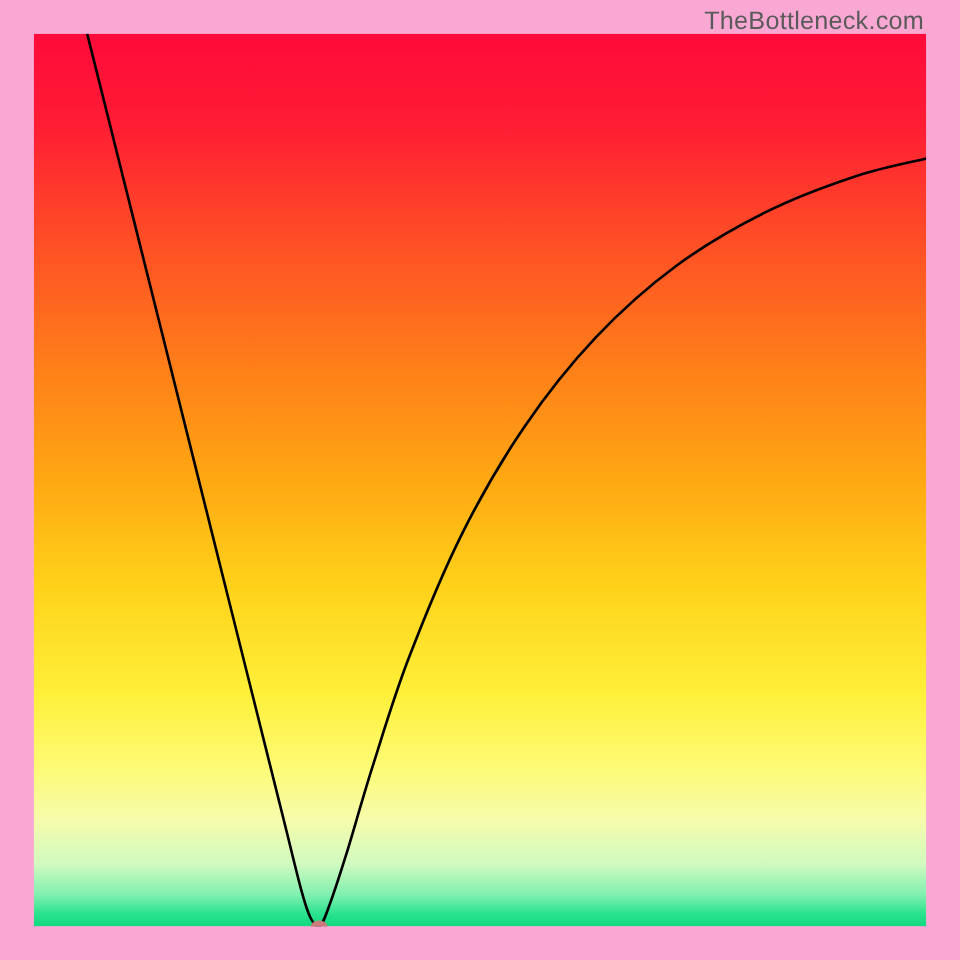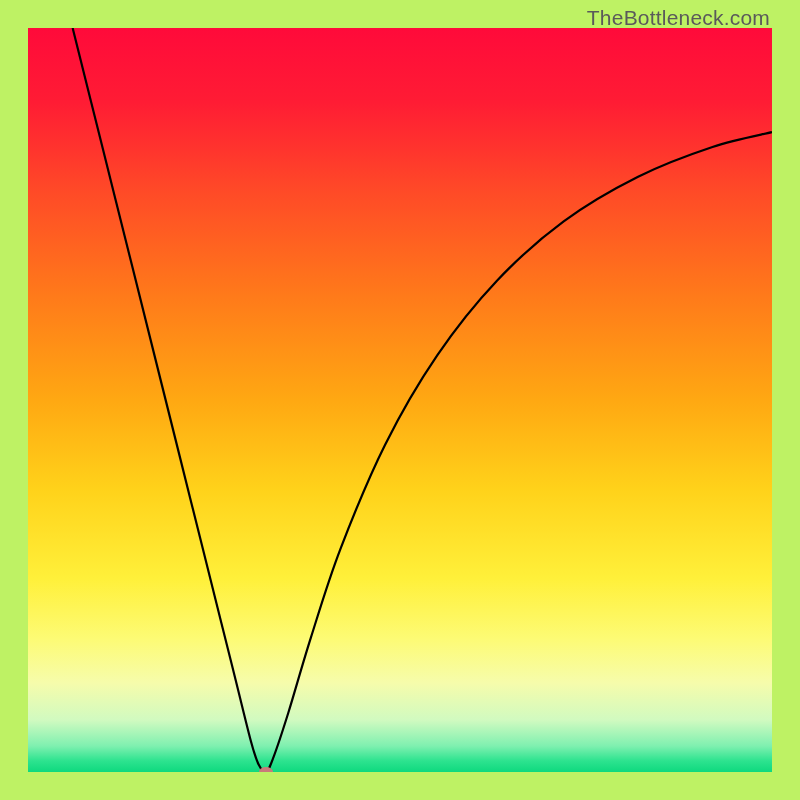--- a/index.html
+++ b/index.html
@@ -7,21 +7,21 @@
     padding: 0;
     width: 800px;
     height: 800px;
     background: #000;
     font-family: Arial, sans-serif;
   }
   .chart-container {
     position: relative;
     width: 800px;
     height: 800px;
-    background: #bef264;
+    background: #f9a8d4;
     text-align: right;
   }
   .plot-area {
     position: absolute;
     left: 28px;
     top: 28px;
     width: 744px;
     height: 744px;
     overflow: hidden;
   }

